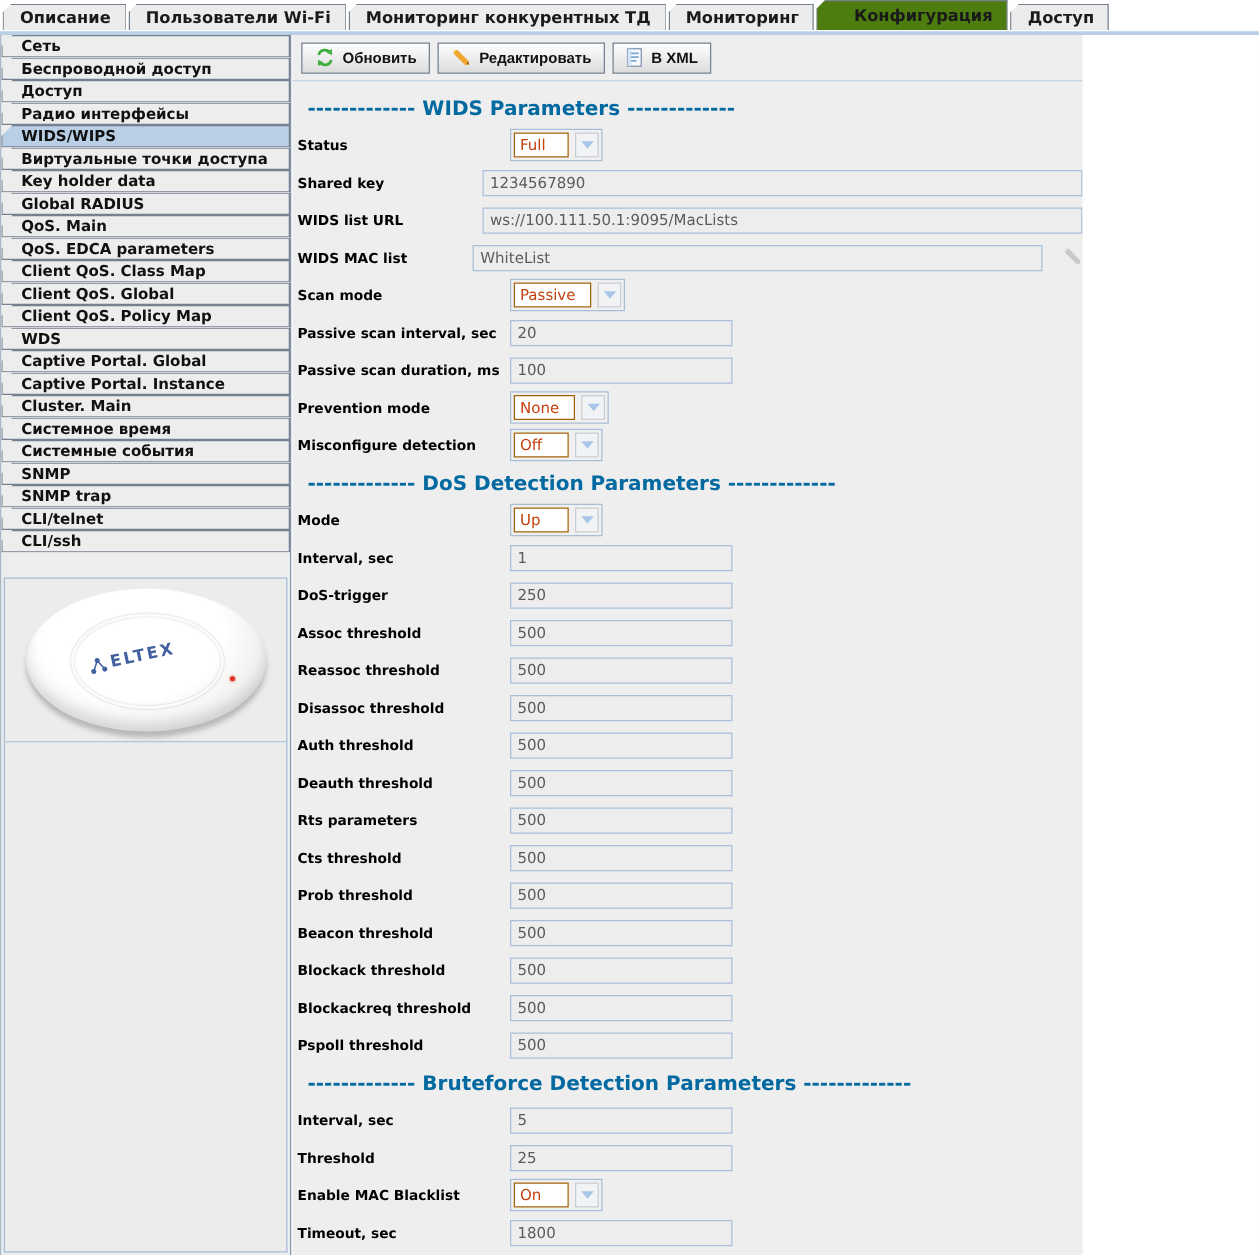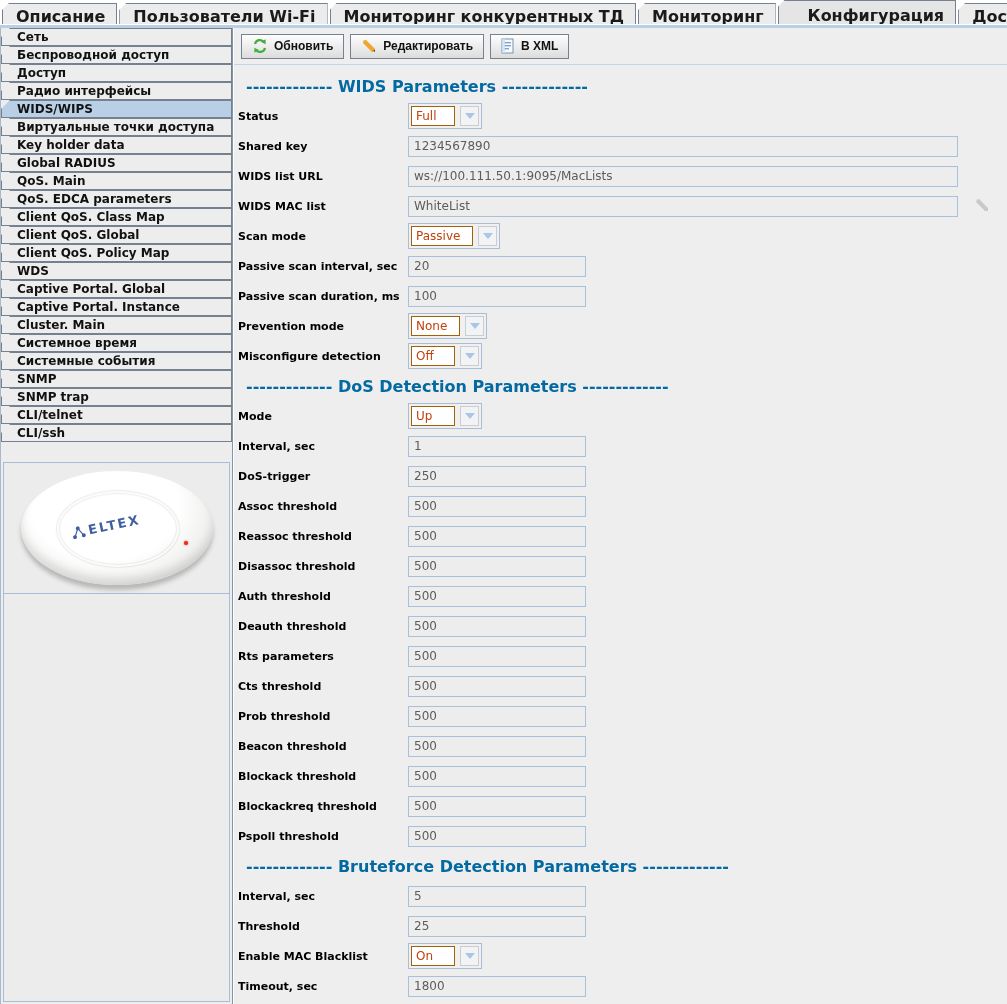--- a/index.html
+++ b/index.html
@@ -4,23 +4,23 @@
 <style>
   * { margin:0; padding:0; box-sizing:border-box; }
   html,body { width:1007px; height:1004px; overflow:hidden;
               font-family:"DejaVu Sans","Liberation Sans",sans-serif; background:#fff; }
 
   
   .tabbar { position:absolute; left:0; top:0; width:1007px; height:24px;
             display:flex; align-items:flex-end; gap:2px; padding-left:2px; background:#fff; }
   .tab { height:21px; border:1px solid #75818f; border-bottom:none; background:#ececec;
          clip-path:polygon(7px 0,100% 0,100% 100%,0 100%,0 7px);
-         font-size:16px; font-weight:bold; color:#1a1a1a;
+         font-size:13px; font-weight:bold; color:#1a1a1a;
          padding:3px 11px 0 13px; white-space:nowrap; cursor:default; }
-  .tab.selected { height:24px; background:#e5e5e5; padding-top:5px;padding-left:29px; }
+  .tab.selected { height:24px; background:#4d7c0f; padding-top:5px;padding-left:29px; }
   .tabstrip { position:absolute; left:0; top:24px; width:1007px; height:4px;
               background:#b8cfe5; border-top:1px solid #fdfdfd; }
 
   
   .sidebar { position:absolute; left:0; top:28px; width:233px; height:976px;
              background:#ededed; border-right:1px solid #8296ad; border-left:1px solid #aab8c8; }
   .side-item { height:18px; border:1px solid #75818f; background:#ededed;
                clip-path:polygon(9px 0,100% 0,100% 100%,0 100%,0 9px);
                font-size:12px; font-weight:bold; color:#111; line-height:16px;
                padding-left:15px; white-space:nowrap; overflow:hidden; cursor:default; }
@@ -36,21 +36,21 @@
   .disc-ring { position:absolute; left:36px; top:20px; width:122px; height:76px; border-radius:50%;
                border:2px solid #fbfbfa;
                box-shadow:0 0 2px rgba(0,0,0,.25), inset 0 0 2px rgba(0,0,0,.22); }
   .disc-logo { position:absolute; left:50px; top:48px; transform:rotate(-12deg);
                font-size:13px; font-weight:bold; letter-spacing:2px; color:#41609f;
                display:flex; align-items:center; gap:3px; }
   .led { position:absolute; left:163px; top:70px; width:4px; height:4px; border-radius:50%;
          background:#e33022; box-shadow:0 0 2px #e33022; }
 
   
-  .main { position:absolute; left:234px; top:28px; width:773px; height:976px; background:#eeeeee; }
+  .main { position:absolute; left:234px; top:28px; width:632px; height:976px; background:#eeeeee; }
   .toolbar { position:absolute; left:0; top:0; width:100%; height:37px;
              border-bottom:1px solid #c3d4e8; display:flex; align-items:center;
              gap:6px; padding-left:7px; }
   .tbtn { height:25px; display:flex; align-items:center; gap:6px; padding:0 10px;
           border:1px solid #75818f; background:linear-gradient(#fefefe,#dcdcdc);
           font-size:12px; font-weight:bold; color:#111; cursor:pointer; }
   .tbtn svg { display:block; }
 
   .form { position:absolute; left:0; top:37px; width:100%; height:939px;
           padding:6px 0 0 4px; overflow:hidden; }

